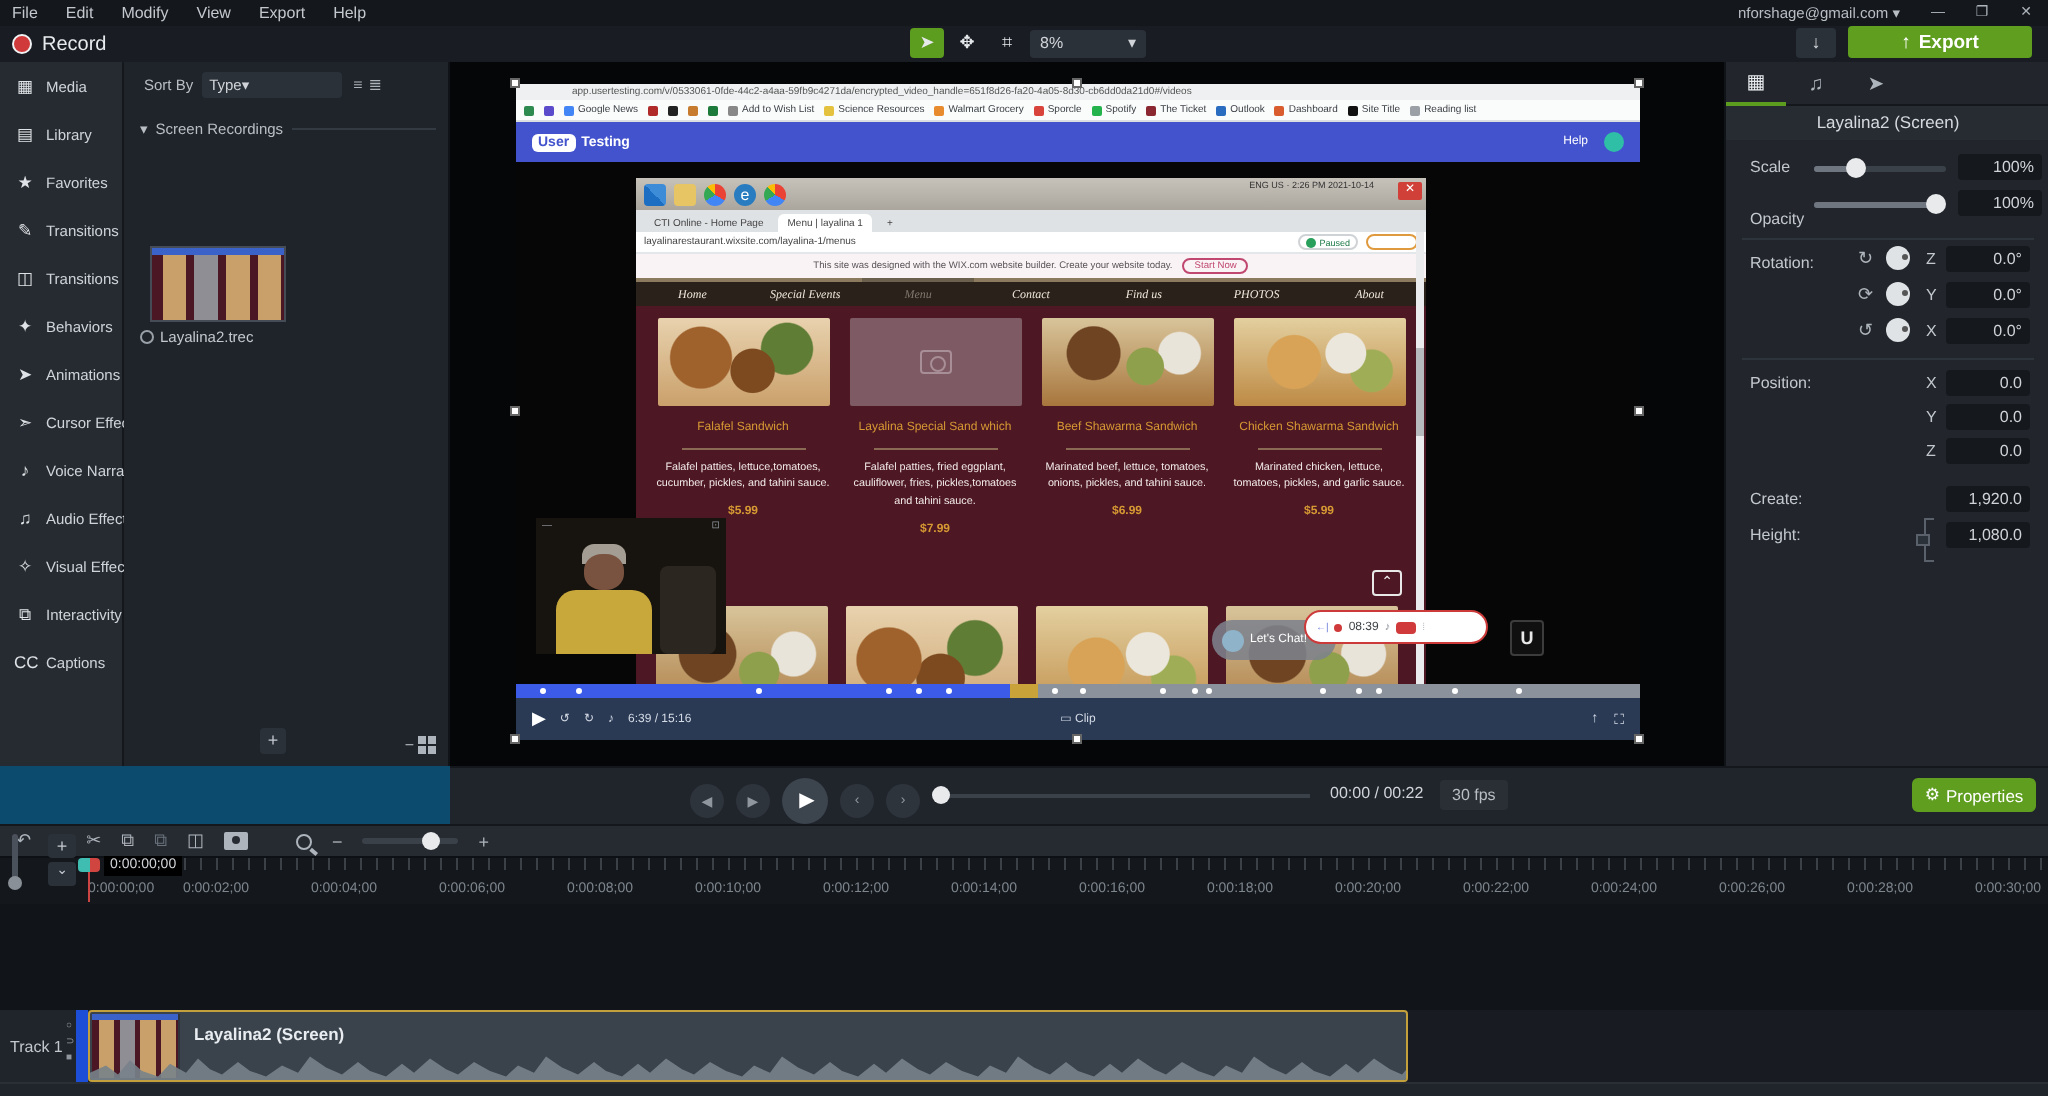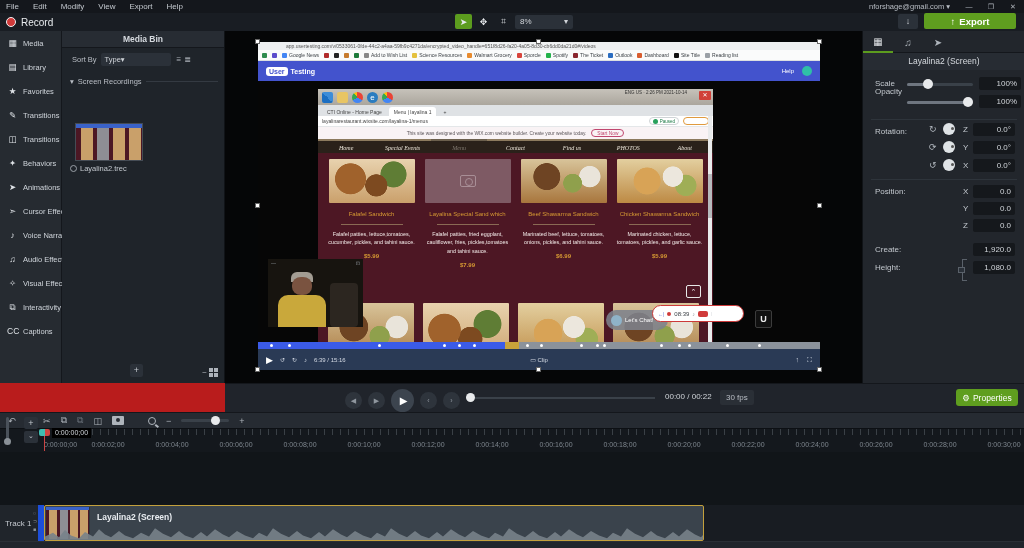--- a/index.html
+++ b/index.html
@@ -1,18 +1,18 @@
 <!DOCTYPE html>
 <html><head>
 <meta charset="utf-8">
 <style>
   *{margin:0;padding:0;box-sizing:border-box}
   html,body{background:#0d0f12}
   body{font-family:"Liberation Sans","DejaVu Sans",sans-serif;-webkit-font-smoothing:antialiased}
-  .app{position:relative;width:1024px;height:548px;background:#b91c1c;overflow:hidden;color:#c9ced4}
+  .app{position:relative;width:1024px;height:548px;background:#0c4a6e;overflow:hidden;color:#c9ced4}
   .abs{position:absolute}
   
   .menubar{left:0;top:0;width:1024px;height:13px;background:#14171c;display:flex;align-items:center;gap:14px;padding-left:6px;font-size:8px;color:#c3c8ce;z-index:30}
   .menubar .mi{cursor:default}
   .titlebar-title{left:0;top:0;width:1024px;height:13px;line-height:13px;text-align:center;font-size:8.5px;color:#d4d8dd;pointer-events:none;z-index:29}
   .acct{right:74px;top:0;height:13px;line-height:13px;font-size:7.5px;color:#b9bec5;z-index:31}
   .winctl{top:0;height:13px;line-height:13px;font-size:7px;color:#aeb4bb;text-align:center;width:22px;z-index:31}
   .row2{left:0;top:13px;width:1024px;height:18px;background:#191d23;z-index:20}
   .record{left:6px;top:14px;height:16px;display:flex;align-items:center;gap:5px;font-size:10px;color:#e8ebee;z-index:21}
   .rec-dot{width:10px;height:10px;border-radius:50%;background:#d03a3a;border:1.5px solid #f0f2f4}
@@ -272,21 +272,20 @@
         <span class="sb-ico">⧉</span>
         <span>Interactivity</span>
       </div>
     <div class="sb-item">
         <span class="sb-ico">CC</span>
         <span>Captions</span>
       </div>
   </div>
 
   <div class="abs mediabin">
-    <div class="mb-head">Media Bin</div>
     <div class="mb-sortrow">
       <span>Sort By</span>
       <div class="mb-dd">
         <span>Type</span>
         <span>▾</span>
       </div>
       <div class="mb-view">
         <span>≡</span>
         <span>≣</span>
       </div>
@@ -560,21 +559,21 @@
     </div>
     <div class="abs rp-title">Layalina2 (Screen)</div>
 
     <span class="abs" style="left:12px;top:48px">Scale</span>
     <div class="slider" style="left:44px;top:52px;width:66px">
       <span class="sl-fill" style="width:20px"></span>
         <span class="sl-knob" style="left:16px"></span>
     </div>
     <span class="valbox" style="left:116px;top:46px">100%</span>
 
-    <span class="abs" style="left:12px;top:56px">Opacity</span>
+    <span class="abs" style="left:12px;top:74px">Opacity</span>
     <div class="slider" style="left:44px;top:70px;width:66px">
       <span class="sl-fill" style="width:60px"></span>
         <span class="sl-knob" style="left:56px"></span>
     </div>
     <span class="valbox" style="left:116px;top:64px">100%</span>
 
     <div class="rp-div" style="top:88px"></div>
 
     <span class="abs" style="left:12px;top:96px">Rotation:</span>
     <span class="rot-ico" style="left:66px;top:93px">↻</span>

